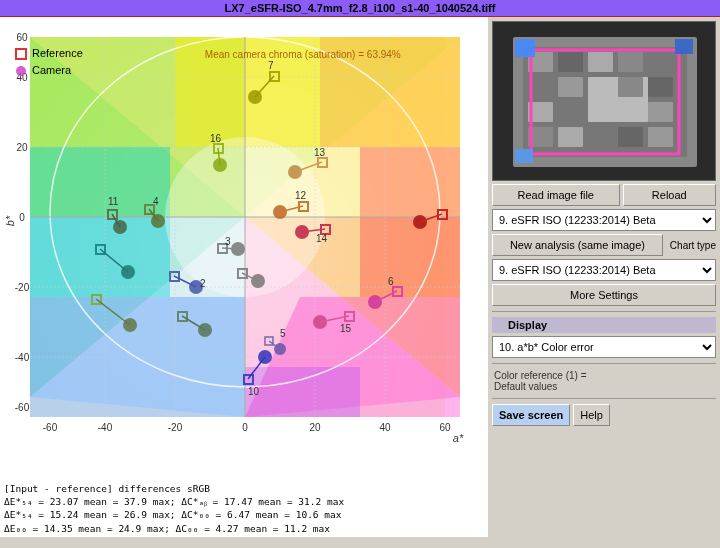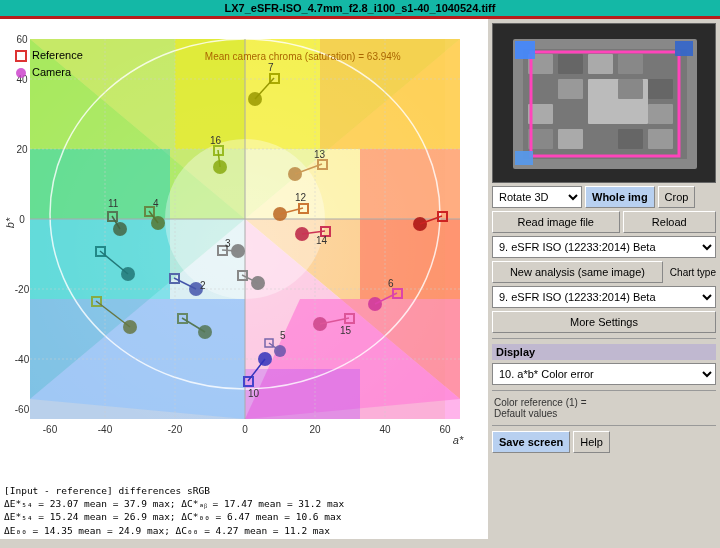--- a/index.html
+++ b/index.html
@@ -11,26 +11,26 @@
       background: #d4d0c8;
       overflow: hidden;
     }
     .main-container {
       display: flex;
       width: 720px;
       height: 548px;
       flex-direction: column;
     }
     .title-bar {
-      background: #14b8a6;
+      background: #8b5cf6;
       text-align: center;
       padding: 2px 4px;
       font-size: 11px;
       font-weight: bold;
-      border-bottom: 3px solid #b91c1c;
+      border-bottom: 1px solid #b91c1c;
     }
     .content-row {
       display: flex;
       flex: 1;
       overflow: hidden;
     }
     .chart-area {
       width: 488px;
       height: 520px;
       position: relative;
@@ -100,21 +100,21 @@
       width: 100%;
     }
     .separator {
       border: none;
       border-top: 1px solid #999;
       margin: 2px 0;
     }
     .display-label {
       font-weight: bold;
       background: #c0b8d0;
-      padding: 2px 4px;
+      padding: 2px 16px;
       font-size: 11px;
     }
     .color-ref-text {
       font-size: 10px;
       color: #333;
       padding: 1px 2px;
     }
     .bottom-buttons {
       display: flex;
       gap: 3px;
@@ -412,27 +412,20 @@
           <rect x="38" y="28" width="148" height="104" fill="none" stroke="#ff44bb" stroke-width="3"></rect>
 
           <rect x="22" y="17" width="20" height="18" fill="#4488ff" opacity="0.9"></rect>
           <rect x="182" y="17" width="18" height="15" fill="#3366cc" opacity="0.9"></rect>
           <rect x="22" y="127" width="18" height="14" fill="#5599ee" opacity="0.9"></rect>
         </svg>
       </div>
 
       <div class="controls-section">
 
-        <div class="row-flex">
-          <select class="rotate-select">
-            <option>Rotate 3D</option>
-          </select>
-          <button class="btn-blue">Whole img</button>
-          <button>Crop</button>
-        </div>
 
         <div class="row-flex">
           <button style="flex:1">Read image file</button>
           <button style="flex:0.7">Reload</button>
         </div>
 
         <select class="full-width-select">
           <option>9. eSFR ISO (12233:2014) Beta</option>
         </select>
 

